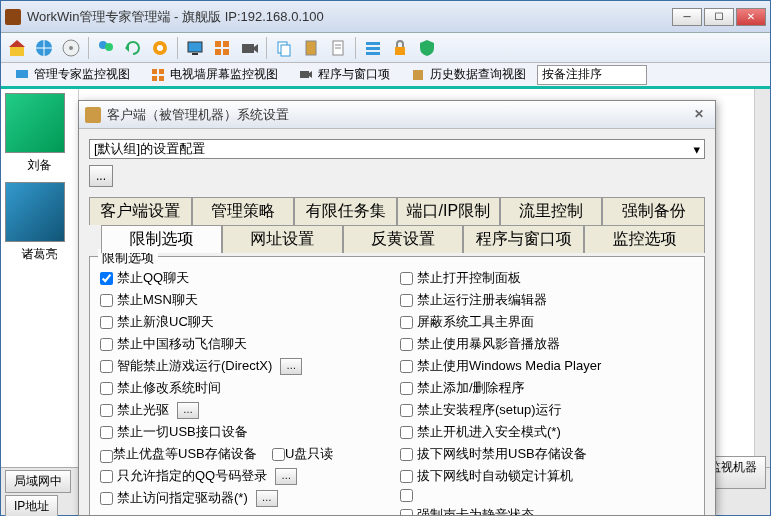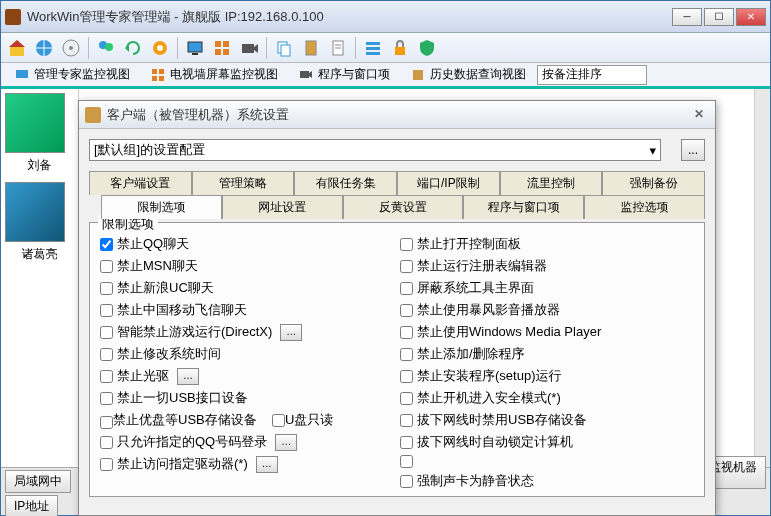--- a/index.html
+++ b/index.html
@@ -32,28 +32,28 @@
 .scrollbar-v { position: absolute; right: 0; top: 88px; bottom: 48px; width: 16px; background: #e8e8e8; border-left: 1px solid #ccc; }
 
 
 .dialog { position: absolute; top: 100px; left: 78px; width: 638px; height: 416px; background: #14b8a6; border: 1px solid #888; box-shadow: 2px 2px 8px rgba(0,0,0,.3); display: flex; flex-direction: column; }
 .dlg-title { height: 28px; background: linear-gradient(#fefefe,#e0e6ef); display: flex; align-items: center; padding: 0 6px; border-bottom: 1px solid #bbb; }
 .dlg-title-icon { width: 16px; height: 16px; background: #c94; margin-right: 6px; border-radius: 2px; }
 .dlg-title-text { flex: 1; font-size: 13px; color: #333; }
 .dlg-close { width: 20px; height: 16px; text-align: center; cursor: pointer; color: #666; font-weight: bold; }
 
 .dlg-body { flex: 1; padding: 10px; background: #f0f0f0; overflow: hidden; }
-.config-row { display: flex; gap: 20px; margin-bottom: 10px; }
+.config-row { display: flex; gap: 6px; margin-bottom: 10px; flex-direction: column; }
 .config-select { flex: 1; height: 22px; border: 1px solid #888; background: #fff; padding: 0 4px; font-size: 13px; display: flex; align-items: center; justify-content: space-between; }
 .config-dots { width: 24px; height: 22px; border: 1px solid #888; background: linear-gradient(#fefefe,#ddd); text-align: center; line-height: 20px; cursor: pointer; }
 
 .tab-rows { margin-bottom: 4px; }
 .tab-row { display: flex; }
 .tab-row2 { padding-left: 12px; }
-.tab { flex: 1; text-align: center; padding: 3px 2px; border: 1px solid #999; border-bottom: none; background: #ece9d8; font-size: 12px; cursor: pointer; white-space: nowrap; }
+.tab { flex: 1; text-align: center; padding: 3px 2px; border: 1px solid #999; border-bottom: none; background: #ece9d8; font-size: 16px; cursor: pointer; white-space: nowrap; }
 .tab.active { background: #fcfcfc; position: relative; z-index: 2; }
 .groupbox { border: 1px solid #999; background: #fcfcfc; margin-top: -1px; }
 .gb-title { position: relative; top: -8px; left: 8px; background: #fcfcfc; padding: 0 4px; display: inline-block; font-weight: normal; font-size: 13px; }
 .cb-grid { display: flex; padding: 0 10px 6px 10px; gap: 6px; margin-top: -6px; }
 .cb-col { flex: 1; display: flex; flex-direction: column; gap: 4px; }
 .cb-row { display: flex; align-items: center; gap: 4px; font-size: 13px; white-space: nowrap; }
 .cb-row input[type=checkbox] { width: 13px; height: 13px; }
 .mini-btn { width: 22px; height: 17px; border: 1px solid #888; background: linear-gradient(#fefefe,#ddd); font-size: 10px; line-height: 13px; text-align: center; cursor: pointer; margin-left: 4px; }
 .right-side-btn { position: absolute; right: 0; top: 455px; }
 

